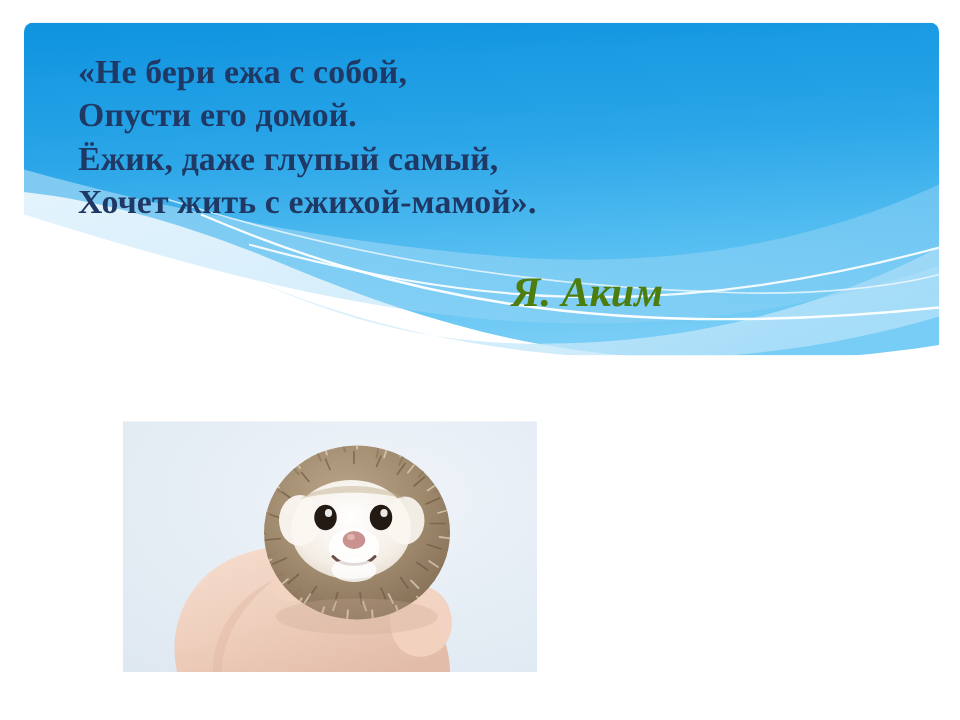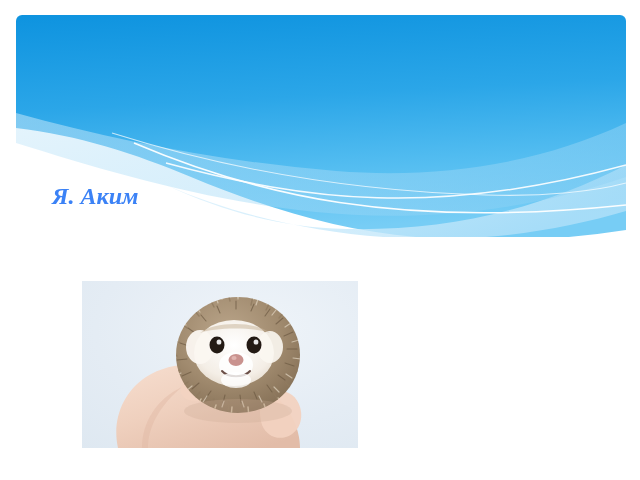--- a/index.html
+++ b/index.html
@@ -55,26 +55,27 @@
     line-height: 29px;
     color: #1F3864;
     white-space: nowrap;
     letter-spacing: 0.1px;
   }
   #attribution {
     position: absolute;
     left: 52px;
     top: 182px;
     width: 390px;
+    text-align: right;
     font-family: "Liberation Serif", serif;
     font-weight: bold;
     font-style: italic;
-    font-size: 24px;
+    font-size: 28px;
     line-height: 28px;
-    color: #3b82f6;
+    color: #4d7c0f;
   }
 
   
   #photo {
     position: absolute;
     left: 82px;
     top: 281px;
     width: 276px;
     height: 167px;
     overflow: hidden;
@@ -134,20 +135,26 @@
                  C 520,150 420,164 320,156
                  C 210,147 100,126 0,98 Z" fill="url(#paleGrad)" opacity="0.55"></path>
 
         <path d="M118,128 C 240,180 380,214 610,190" fill="none" stroke="#FFFFFF" stroke-width="1.6" opacity="0.95"></path>
         <path d="M150,148 C 290,186 420,202 610,150" fill="none" stroke="#FFFFFF" stroke-width="1.5" opacity="0.9"></path>
         <path d="M96,118 C 210,154 330,176 470,180 C 530,182 580,176 610,168" fill="none" stroke="#FFFFFF" stroke-width="1.1" opacity="0.7"></path>
       </g>
     </svg>
   </div>
 
+  <div id="quote-block">
+    <div class="quote-line">«Не бери ежа с собой,</div>
+    <div class="quote-line">Опусти его домой.</div>
+    <div class="quote-line">Ёжик, даже глупый самый,</div>
+    <div class="quote-line">Хочет жить с ежихой-мамой».</div>
+  </div>
 
   <div id="attribution">Я. Аким</div>
 
   <div id="photo">
     <svg viewBox="0 0 276 167" xmlns="http://www.w3.org/2000/svg">
       <defs>
         <radialGradient id="photoBg" cx="0.62" cy="0.3" r="0.95">
           <stop offset="0%" stop-color="#EFF4F9"></stop>
           <stop offset="60%" stop-color="#E4ECF4"></stop>
           <stop offset="100%" stop-color="#DEE8F1"></stop>

